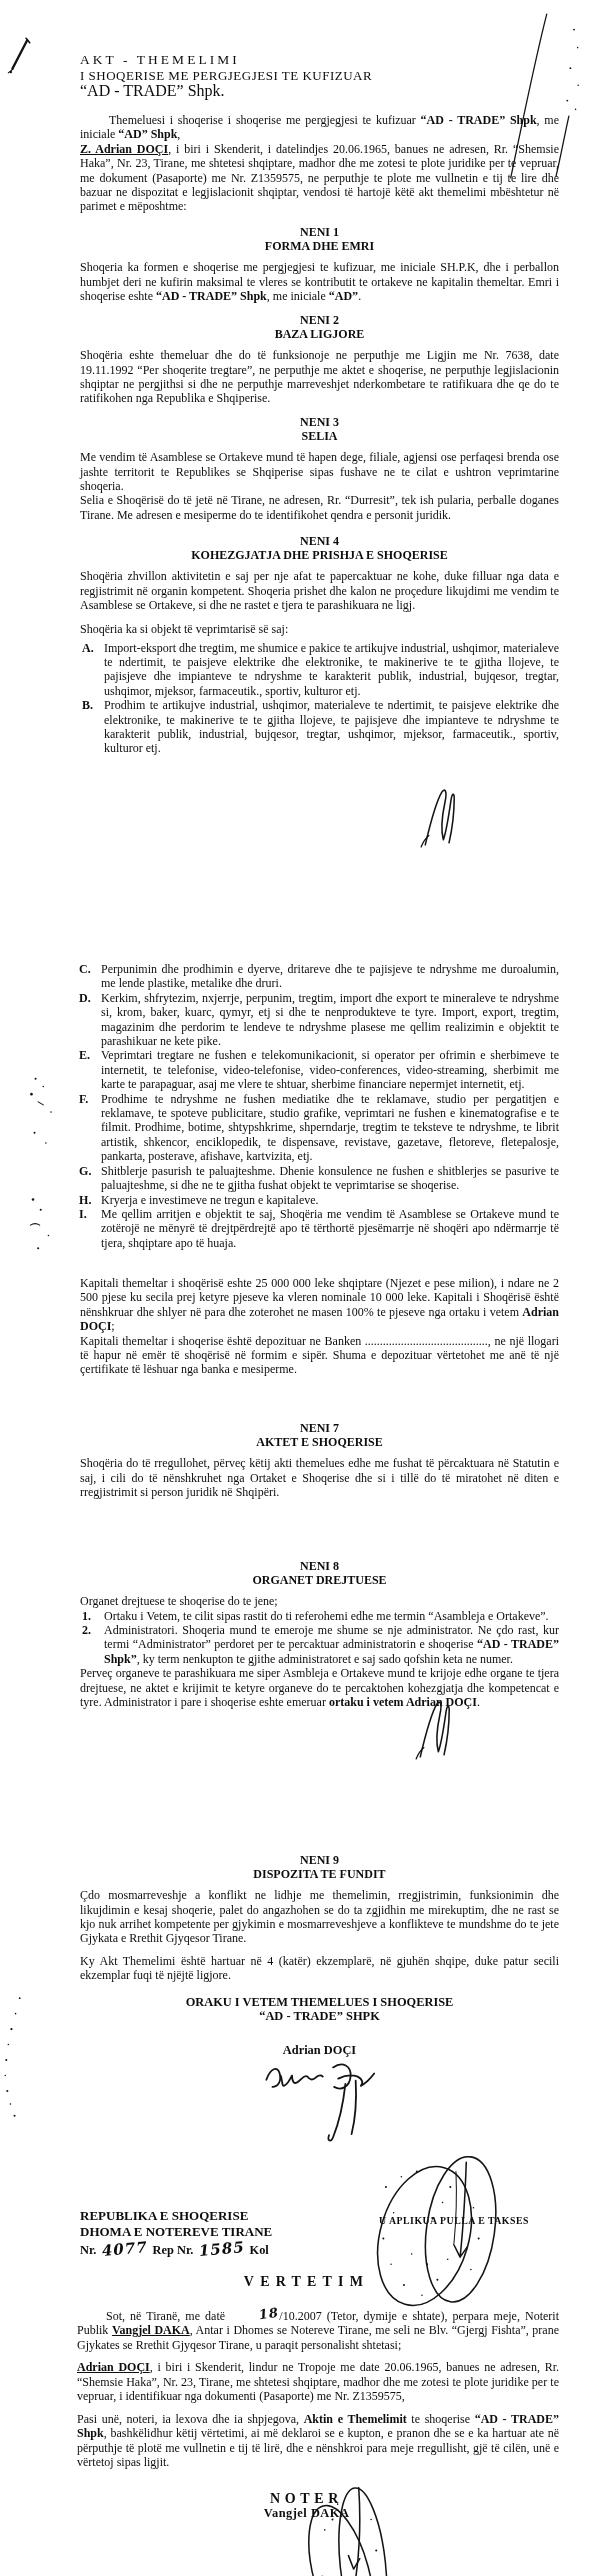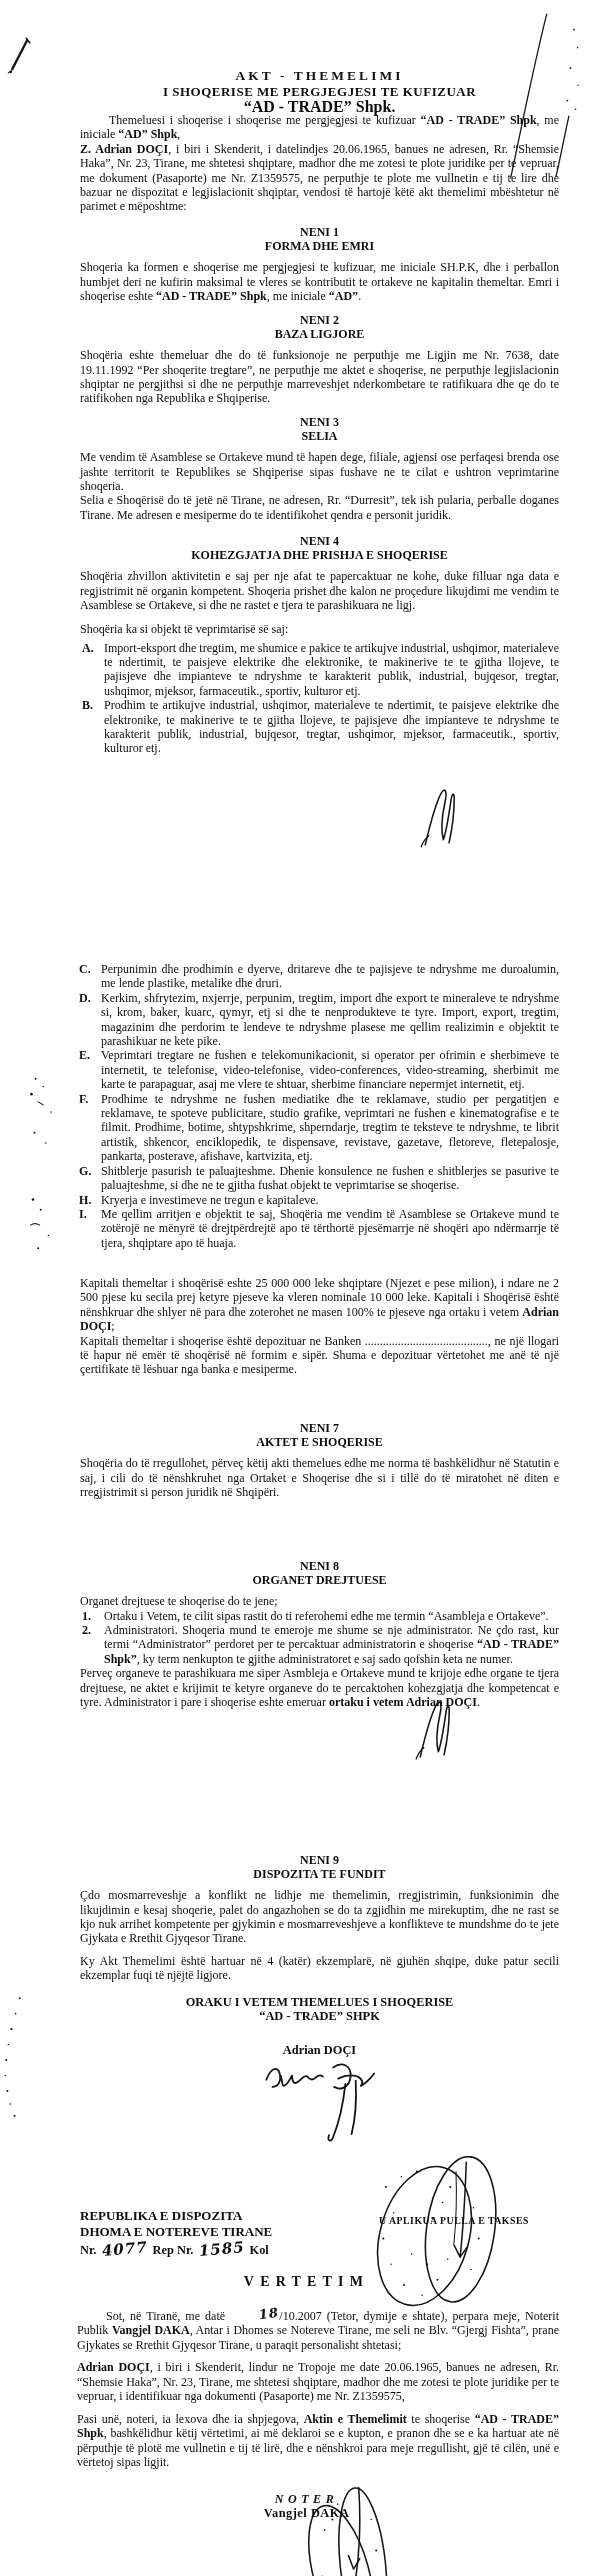--- a/index.html
+++ b/index.html
@@ -2,46 +2,46 @@
 <html style="font-size:8.2px"><head>
 <meta charset="utf-8">
 <style>
   html,body{margin:0;padding:0;background:#ffffff;}
   #sheet{
     position:relative;width:590px;height:3596px;background:#ffffff;
     font-family:"Liberation Serif",serif;color:#0d0d0d;overflow:hidden;
   }
   .para{font-size:12px;line-height:14.4px;text-align:justify;margin:0;}
   .b{font-weight:bold;}
-  .bu{font-weight:bold;}
+  .bu{font-weight:bold;text-decoration:underline;}
   .indent{text-indent:29px;}
   .article{position:absolute;left:80px;width:479px;}
   .heading{font-weight:bold;text-align:center;font-size:12px;line-height:14px;margin:0 0 7.2px 0;}
   .hang{position:relative;padding-left:24px;}
   .hang .lbl{position:absolute;left:2.1px;top:0;font-weight:bold;}
   .hand{font-family:"DejaVu Serif",serif;font-style:italic;font-weight:bold;font-size:15px;display:inline-block;transform:rotate(-5deg);letter-spacing:1px;}
   .hand-sm{font-size:13px;transform:rotate(-8deg);}
-  #title{position:absolute;left:80px;top:52px;width:479px;text-align:center;font-weight:bold;margin-top:16px;}
+  #title{position:absolute;left:80px;top:52px;width:479px;text-align:left;font-weight:normal;}
   #title .t1{font-size:13.4px;line-height:15.5px;letter-spacing:3.1px;}
   #title .t2{font-size:13px;line-height:15.5px;letter-spacing:0.5px;}
   #title .t3{font-size:16px;line-height:15.5px;}
   #intro{position:absolute;left:80px;top:113px;width:479px;}
   #items2{position:absolute;left:77px;top:962px;width:482px;}
   #founder{position:absolute;left:80px;top:1995px;width:479px;text-align:center;font-weight:bold;}
   #founder .fl{font-size:12.4px;line-height:14.4px;}
   #founder .fname{font-size:12.4px;line-height:14.4px;margin-top:19.6px;}
   #notary-head{position:absolute;left:80px;top:2208px;width:289px;font-weight:bold;font-size:13px;line-height:15.5px;}
   #reg-line{margin-top:3.1px;font-size:12.4px;}
   #reg-line .hand{margin:0 5.2px;}
   #stamp-note{position:absolute;left:379px;top:2215px;width:155px;font-weight:bold;font-size:9.8px;line-height:11.3px;letter-spacing:0.5px;}
   #vertetim{position:absolute;left:67px;top:2274px;width:479px;text-align:center;font-weight:bold;font-size:14px;letter-spacing:6.2px;}
   #notary-body{position:absolute;left:77px;top:2309px;width:482px;}
   #notary-body .mt{margin-top:8.2px;}
   #noter{position:absolute;left:103px;top:2492px;width:407px;text-align:center;font-weight:bold;}
-  #noter .nl{font-size:12px;line-height:14.4px;letter-spacing:4.6px;font-style:italic;}
+  #noter .nl{font-size:14px;line-height:14.4px;letter-spacing:4.6px;}
   #noter .nn{font-size:12.4px;line-height:14.4px;letter-spacing:0.5px;}
   .mark{position:absolute;pointer-events:none;}
   .mark svg{display:block;}
   .ink{stroke:#141414;fill:none;stroke-linecap:round;stroke-linejoin:round;}
   .dot{fill:#141414;stroke:none;}
   .mt16{margin-top:8.2px;}
 </style>
 </head>
 <body>
 
@@ -141,21 +141,21 @@
     <div class="para hang"><span class="lbl">I.</span><span>Me qellim arritjen e objektit te saj, Shoqëria me vendim të Asamblese se Ortakeve mund te zotërojë ne mënyrë të drejtpërdrejtë apo të tërthortë pjesëmarrje në shoqëri apo ndërmarrje të tjera, shqiptare apo të huaja.</span></div>
   </div>
 
   <div class="article" style="top:1276px;">
     <p class="para"><span>Kapitali themeltar i shoqërisë eshte 25 000 000 leke shqiptare (Njezet e pese milion), i ndare ne 2 500 pjese ku secila prej ketyre pjeseve ka vleren nominale 10 000 leke. Kapitali i Shoqërisë është nënshkruar dhe shlyer në para dhe zoterohet ne masen 100% te pjeseve nga ortaku i vetem </span><span class="b">Adrian DOÇI</span><span>;</span></p>
     <p class="para">Kapitali themeltar i shoqerise është depozituar ne Banken ........................................., ne një llogari të hapur në emër të shoqërisë në formim e sipër. Shuma e depozituar vërtetohet me anë të një çertifikate të lëshuar nga banka e mesiperme.</p>
   </div>
 
   <div class="article" style="top:1421px;">
     <div class="heading"><span>NENI 7</span><br><span>AKTET E SHOQERISE</span></div>
-    <p class="para">Shoqëria do të rregullohet, përveç këtij akti themelues edhe me norma të bashkëlidhur në Statutin e saj, i cili do të nënshkruhet nga Ortaket e Shoqerise dhe si i tillë do të miratohet në diten e rregjistrimit si person juridik në Shqipëri.</p>
+    <p class="para">Shoqëria do të rregullohet, përveç këtij akti themelues edhe me fushat të përcaktuara në Statutin e saj, i cili do të nënshkruhet nga Ortaket e Shoqerise dhe si i tillë do të miratohet në diten e rregjistrimit si person juridik në Shqipëri.</p>
   </div>
 
   <div class="article" style="top:1511px;margin-top:48px;">
     <div class="heading"><span>NENI 8</span><br><span>ORGANET DREJTUESE</span></div>
     <p class="para">Organet drejtuese te shoqerise do te jene;</p>
     <div class="para hang"><span class="lbl">1.</span><span>Ortaku i Vetem, te cilit sipas rastit do ti referohemi edhe me termin “Asambleja e Ortakeve”.</span></div>
     <div class="para hang"><span class="lbl">2.</span><span>Administratori. Shoqeria mund te emeroje me shume se nje administrator. Ne çdo rast, kur termi “Administrator” perdoret per te percaktuar administratorin e shoqerise </span><span class="b">“AD - TRADE” Shpk”</span><span>, ky term nenkupton te gjithe administratoret e saj sado qofshin keta ne numer.</span></div>
     <p class="para"><span>Perveç organeve te parashikuara me siper Asmbleja e Ortakeve mund te krijoje edhe organe te tjera drejtuese, ne aktet e krijimit te ketyre organeve do te percaktohen kohezgjatja dhe kompetencat e tyre. Administrator i pare i shoqerise eshte emeruar </span><span class="b">ortaku i vetem Adrian DOÇI</span><span>.</span></p>
   </div>
 
@@ -195,21 +195,21 @@
   <div class="mark" style="left:260px;top:2053px;">
     <svg width="139" height="95" viewBox="0 0 270 185">
       <path class="ink" d="M12 52 C 20 30, 34 24, 38 40 C 42 56, 34 66, 24 66 M 40 44 C 44 56, 42 64, 46 64 C 54 62, 58 50, 62 44 C 62 56, 66 62, 74 56 C 82 50, 86 42, 92 46 C 96 52, 102 54, 108 48 C 112 44, 118 42, 122 46" stroke-width="3.5"></path>
       <path class="ink" d="M142 28 C 160 16, 178 24, 176 46 C 174 66, 158 74, 144 66 M 152 50 C 164 44, 178 42, 190 46 C 198 50, 202 58, 196 64 C 208 58, 216 48, 222 40" stroke-width="3.5"></path>
       <path class="ink" d="M166 60 C 162 96, 154 134, 142 164 C 138 174, 130 172, 134 160" stroke-width="3.5"></path>
       <path class="ink" d="M186 54 C 188 92, 186 126, 178 158" stroke-width="3.5"></path>
     </svg>
   </div>
 
   <div id="notary-head">
-    <div>REPUBLIKA E DISPOZITA</div>
+    <div>REPUBLIKA E SHOQERISE</div>
     <div>DHOMA E NOTEREVE TIRANE</div>
     <div id="reg-line"><span class="b">Nr.</span><span class="hand">4077</span><span class="b">Rep  Nr.</span><span class="hand">1585</span><span class="b">Kol</span></div>
   </div>
 
   <div id="stamp-note">U APLIKUA PULLA E TAKSES</div>
   <div class="mark" style="left:355px;top:2156px;">
     <svg width="170" height="160" viewBox="0 0 330 310">
       <ellipse class="ink" cx="135" cy="155" rx="86" ry="138" transform="rotate(16 135 155)" stroke-width="3"></ellipse>
       <ellipse class="ink" cx="205" cy="142" rx="66" ry="142" transform="rotate(8 205 142)" stroke-width="3"></ellipse>
       <path class="ink" d="M216 12 C 214 70, 210 140, 204 196 M 204 196 L 192 172 M 204 196 L 218 176" stroke-width="3"></path>

